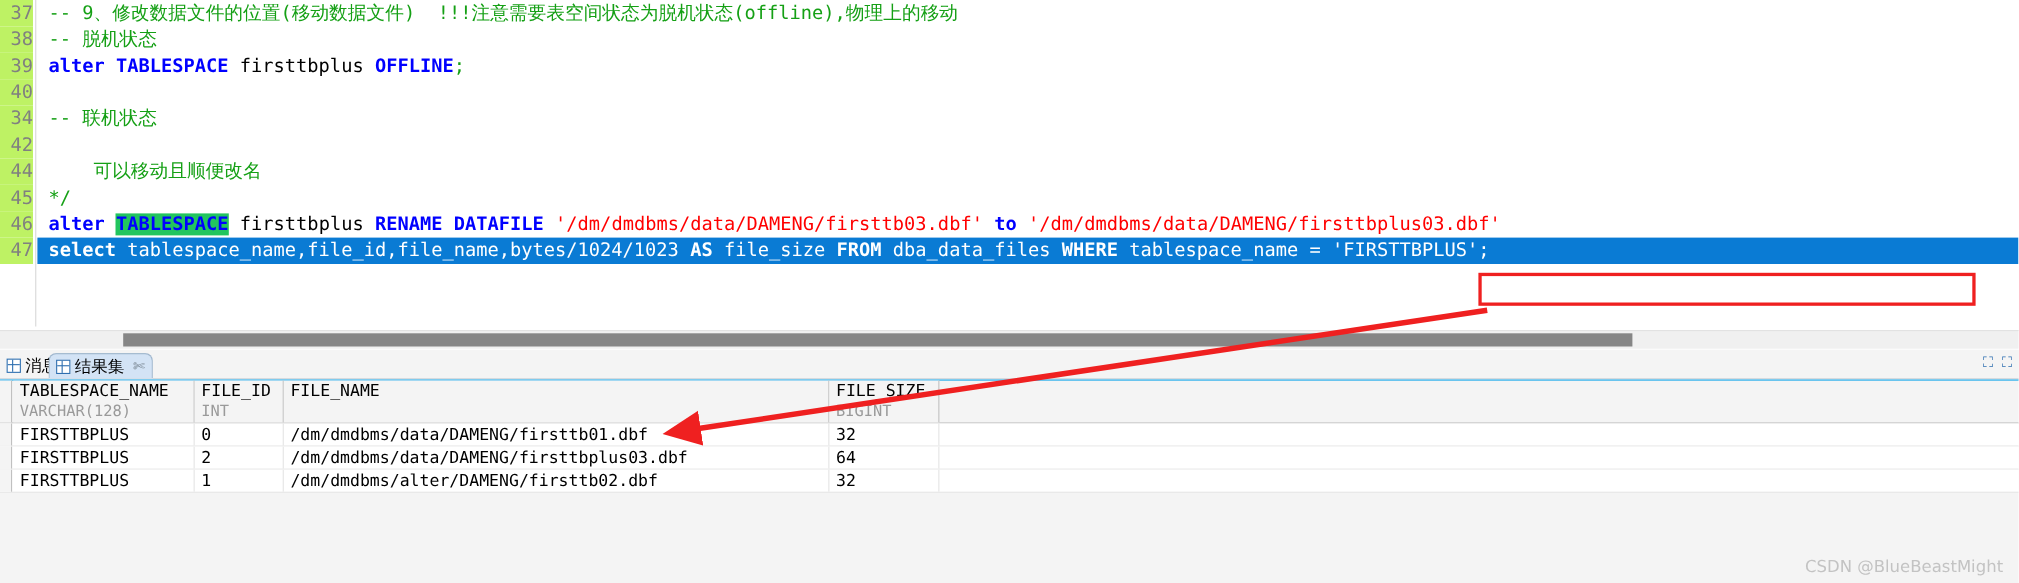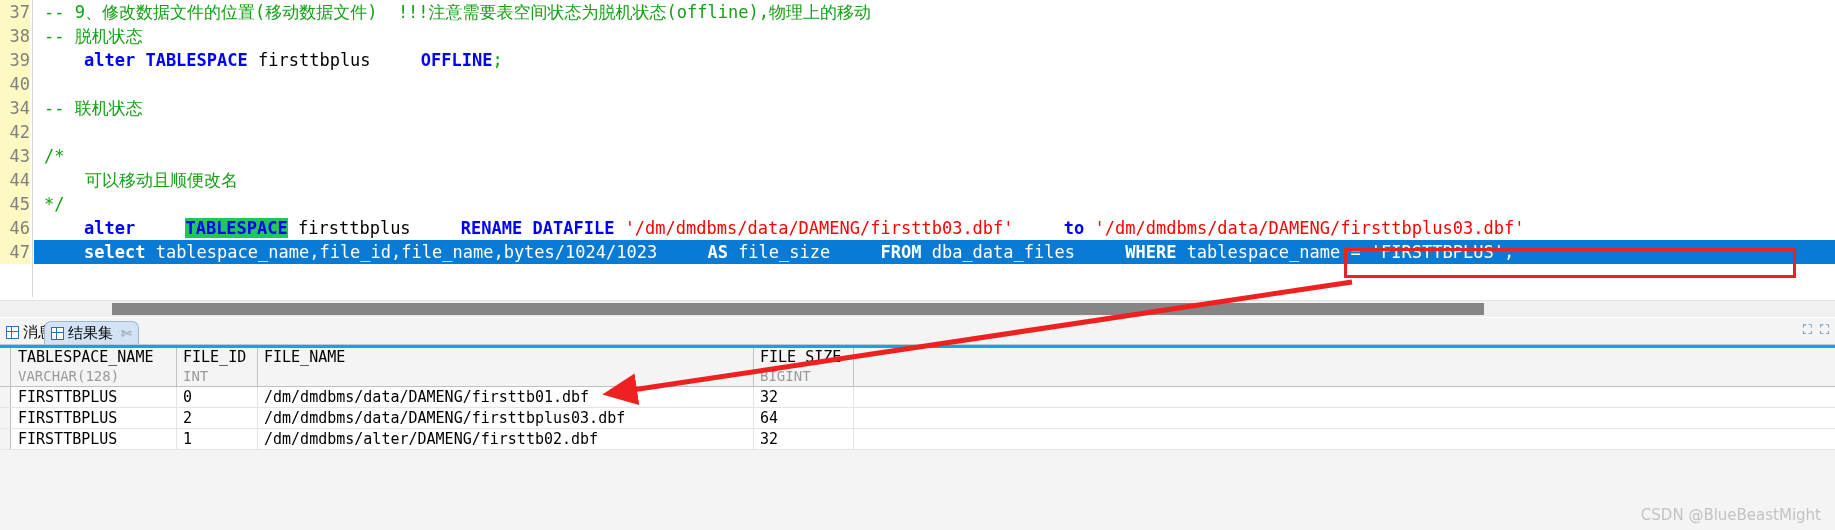--- a/index.html
+++ b/index.html
@@ -35,37 +35,37 @@
   .gutter {
     position: absolute;
     left: 0; top: 0;
     width: 30px;
     height: 24px;
     text-align: right;
     color: #808080;
     font-family: "DejaVu Sans Mono", "Liberation Mono", monospace;
     font-size: 17px;
     line-height: 24px;
-    background: #fef9c3;
+    background: #bef264;
   }
   .gutter-rule {
     position: absolute;
     left: 32px; top: 0;
     width: 1px;
     height: 297px;
     background: #d8d8d8;
   }
   .code-text {
     position: absolute;
     left: 34px; top: 0;
     height: 24px;
     padding-left: 10px;
   }
   .cmt  { color: #15a015; }
-  .kw   { color: #0000ff; font-weight: bold; margin-left: 40px; }
+  .kw   { color: #0000ff; font-weight: bold; }
   .pln  { color: #000000; }
   .str  { color: #ff0000; }
   .semi { color: #16a016; }
   .hl   { background: #22c55e; }
 
   
   .row-selected {
     background: transparent;
   }
   .sel-band {
@@ -176,21 +176,21 @@
     width: 1835px;
     background: #ffffff;
     font-family: "DejaVu Sans Mono", "Liberation Mono", monospace;
     font-size: 15px;
   }
   .grid-header {
     position: relative;
     height: 38px;
     background: #f4f4f4;
     border-bottom: 1px solid #c0c0c0;
-    border-top: 3px solid #0ea5e9;
+    border-top: 1px solid #0ea5e9;
   }
   .hcell {
     position: absolute;
     top: 0;
     height: 38px;
     box-sizing: border-box;
     border-right: 1px solid #c0c0c0;
     padding-left: 6px;
     background: #f4f4f4;
   }
@@ -275,21 +275,20 @@
 
 <div class="editor">
   <div class="gutter-rule"></div>
   <div id="code-lines">
       <div class="code-row"><div class="gutter">37</div><div class="code-text"><span class="cmt">-- 9、修改数据文件的位置(移动数据文件)  !!!注意需要表空间状态为脱机状态(offline),物理上的移动</span></div></div>
       <div class="code-row"><div class="gutter">38</div><div class="code-text"><span class="cmt">-- 脱机状态</span></div></div>
       <div class="code-row"><div class="gutter">39</div><div class="code-text"><span class="kw">alter TABLESPACE</span><span class="pln"> firsttbplus </span><span class="kw">OFFLINE</span><span class="semi">;</span></div></div>
       <div class="code-row"><div class="gutter">40</div><div class="code-text"><span class="pln"></span></div></div>
       <div class="code-row"><div class="gutter">34</div><div class="code-text"><span class="cmt">-- 联机状态</span></div></div>
       <div class="code-row"><div class="gutter">42</div></div>
-      <div class="code-row"><div class="gutter">43</div><div class="code-text"><span class="cmt">/*</span></div></div>
       <div class="code-row"><div class="gutter">44</div><div class="code-text"><span class="cmt">    可以移动且顺便改名</span></div></div>
       <div class="code-row"><div class="gutter">45</div><div class="code-text"><span class="cmt">*/</span></div></div>
       <div class="code-row"><div class="gutter">46</div><div class="code-text"><span class="kw">alter </span><span class="kw hl">TABLESPACE</span><span class="pln"> firsttbplus </span><span class="kw">RENAME DATAFILE</span><span class="pln"> </span><span class="str">'/dm/dmdbms/data/DAMENG/firsttb03.dbf'</span><span class="pln"> </span><span class="kw">to</span><span class="pln"> </span><span class="str">'/dm/dmdbms/data/DAMENG/firsttbplus03.dbf'</span></div></div>
       <div class="code-row row-selected"><div class="gutter">47</div><div class="sel-band" style="width: 1801px;"></div><div class="code-text"><span class="kw">select</span><span class="pln"> tablespace_name,file_id,file_name,bytes/1024/1023 </span><span class="kw">AS</span><span class="pln"> file_size </span><span class="kw">FROM</span><span class="pln"> dba_data_files </span><span class="kw">WHERE</span><span class="pln"> tablespace_name = </span><span class="str">'FIRSTTBPLUS'</span><span class="semi">;</span></div></div>
     </div>
 </div>
 
 <div class="h-scroll-track">
   <div class="h-scroll-thumb" style="top:2px;"></div>
 </div>

